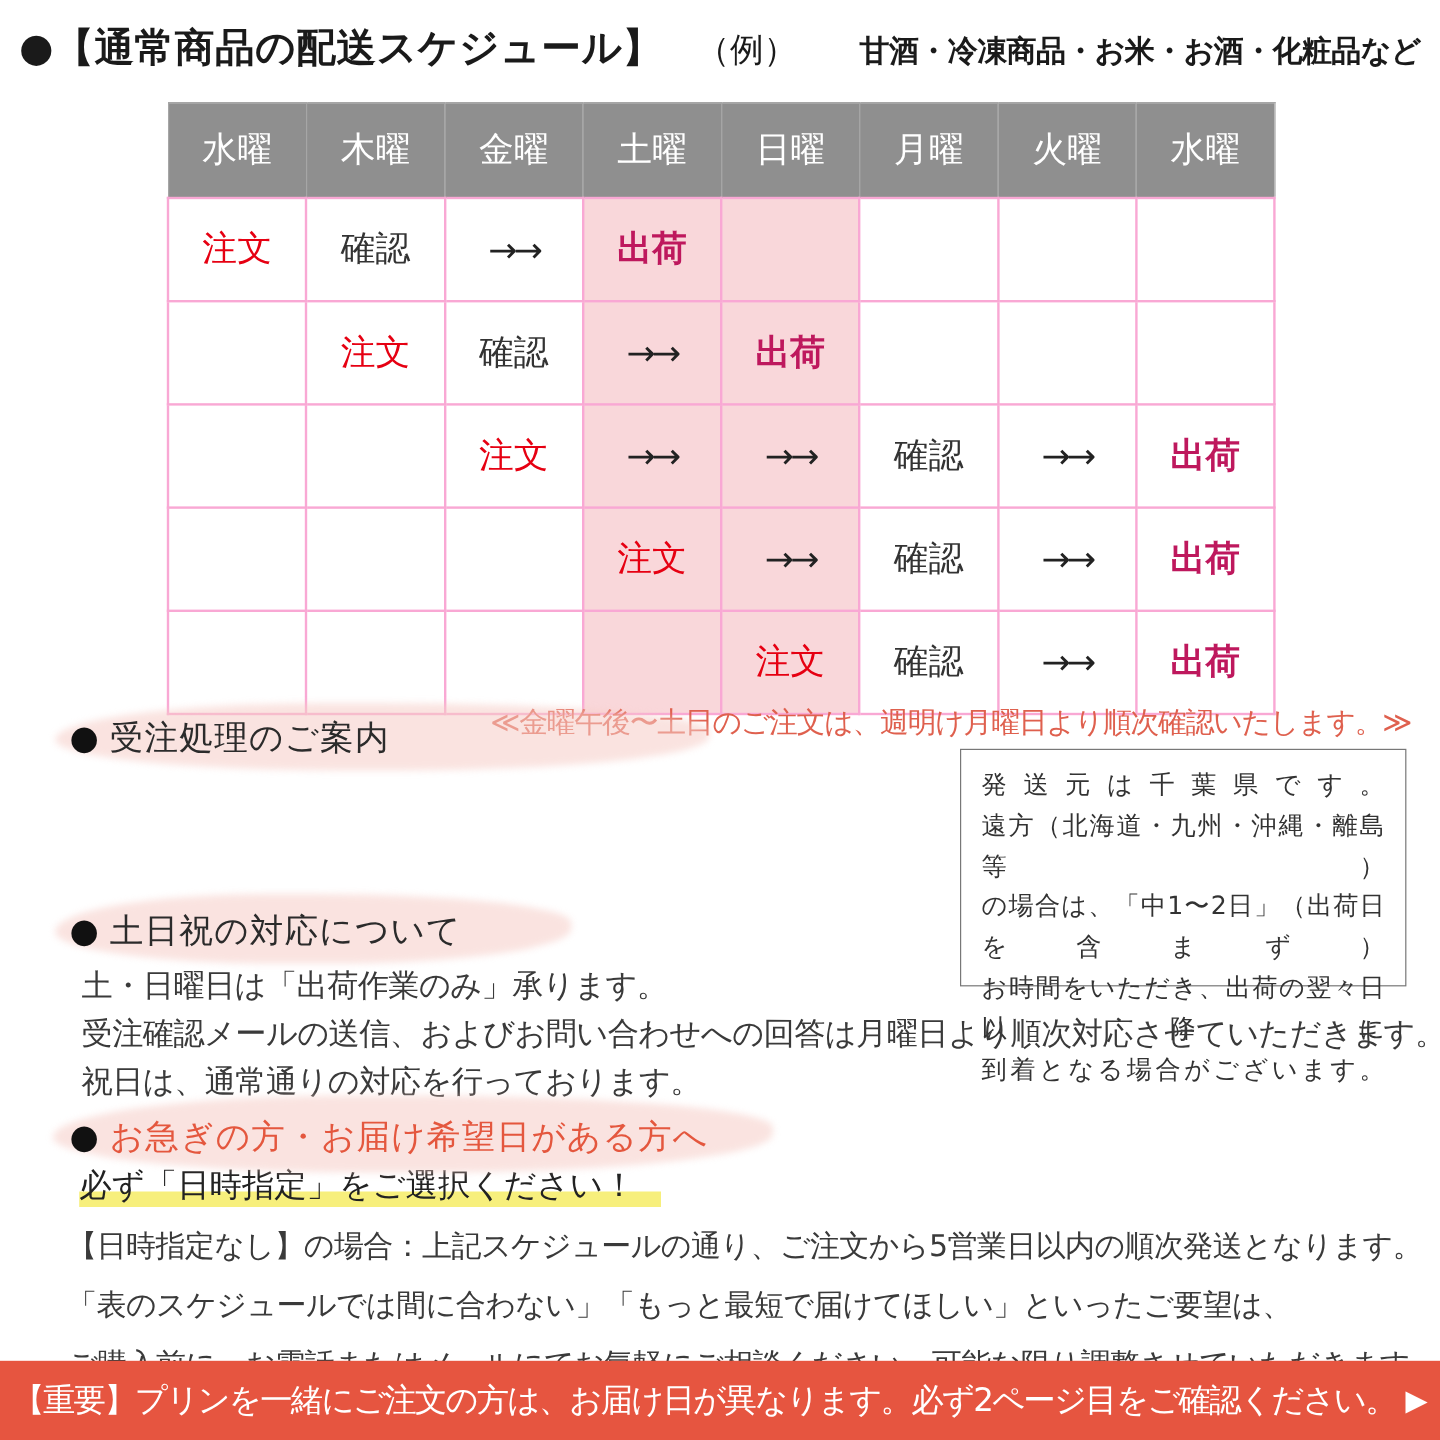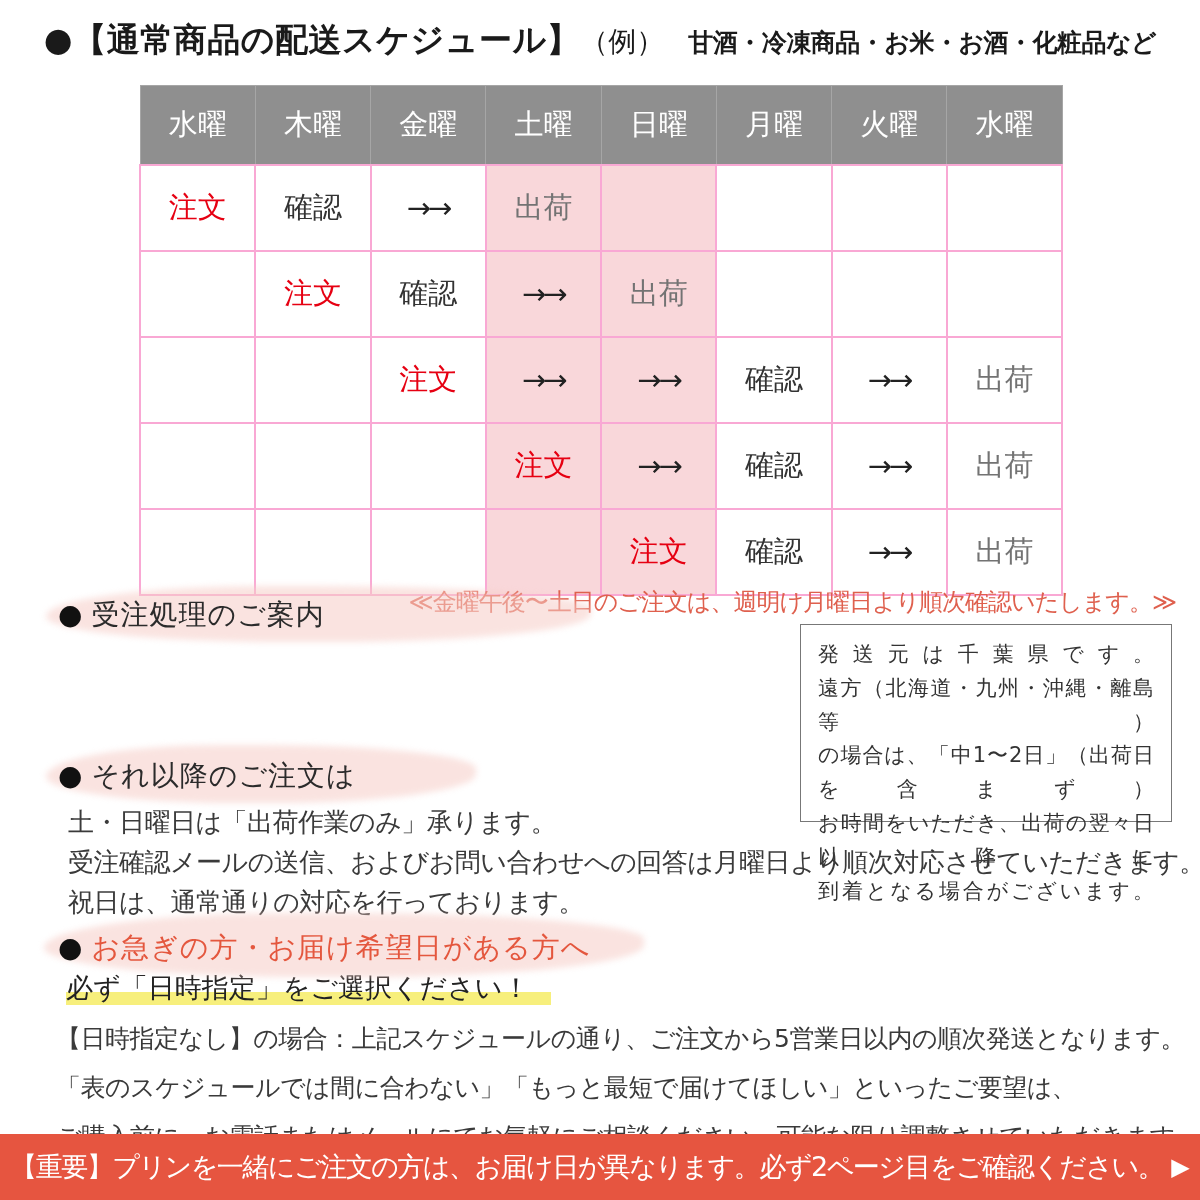--- a/index.html
+++ b/index.html
@@ -2,36 +2,36 @@
 <html><head>
 <meta charset="utf-8">
 <style>
   html,body{margin:0;padding:0;}
   body{width:1200px;height:1200px;background:#ffffff;
        font-family:"DejaVu Sans","Liberation Sans",sans-serif;color:#3a3a3a;}
   .page{position:relative;width:1200px;height:1200px;overflow:hidden;background:#fff;}
 
   
   .title{position:absolute;top:18px;left:0;width:100%;display:flex;
-         justify-content:center;align-items:baseline;gap:0;color:#1a1a1a;white-space:nowrap;}
+         justify-content:center;align-items:baseline;gap:28px;color:#1a1a1a;white-space:nowrap;}
   .t-main{font-size:33px;font-weight:600;letter-spacing:0.5px;}
   .t-ex{font-size:28px;font-weight:400;}
   .t-sub{font-size:25px;font-weight:700;letter-spacing:-0.5px;margin-left:24px;}
 
   
   .sched{position:absolute;left:139px;top:85px;width:924px;
          border-collapse:collapse;table-layout:fixed;}
   .sched th{height:76px;background:#8f8f8f;color:#ffffff;font-size:29px;
             font-weight:400;border:1px solid #a6a6a6;}
   .sched td{height:82px;border:2px solid #f9a8d4;text-align:center;
             font-size:29px;color:#333;background:#fff;vertical-align:middle;}
   .sched tbody td:nth-child(4),
   .sched tbody td:nth-child(5){background:#f9d7da;}
   td.t-order{color:#e60012;font-weight:500;}
-  td.t-ship{color:#737373;font-weight:400;}
+  td.t-ship{color:#be185d;font-weight:700;}
   td.t-arrow{letter-spacing:-3px;color:#222;}
   td.t-confirm{color:#333;}
 
   
   .note{position:absolute;top:586px;right:24px;font-size:24px;
         color:#df604e;letter-spacing:-1px;white-space:nowrap;}
 
   
   .sec-head{position:absolute;font-size:28px;color:#2b2b2b;z-index:1;white-space:nowrap;letter-spacing:1px;}
   .sec-head::before{content:"";position:absolute;z-index:-1;background:#f6cdc7;
@@ -154,21 +154,21 @@
 
   <div class="info-box">
     <div>発送元は千葉県です。</div>
     <div>遠方（北海道・九州・沖縄・離島等）</div>
     <div>の場合は、「中1〜2日」（出荷日を含まず）</div>
     <div>お時間をいただき、出荷の翌々日以降に</div>
     <div>到着となる場合がございます。</div>
   </div>
 
   <div class="sec-head sh2">
-    <span class="bullet">●</span><span class="sec-head-text">それ以降のご注文は</span>
+    <span class="bullet">●</span><span class="sec-head-text">土日祝の対応について</span>
   </div>
   <div class="sec-body sb2">
     <div>土・日曜日は「出荷作業のみ」承ります。</div>
     <div>受注確認メールの送信、およびお問い合わせへの回答は月曜日より順次対応させていただきます。</div>
     <div>祝日は、通常通りの対応を行っております。</div>
   </div>
 
   <div class="sec-head sh3">
     <span class="bullet">●</span><span class="sec-head-text">お急ぎの方・お届け希望日がある方へ</span>
   </div>

